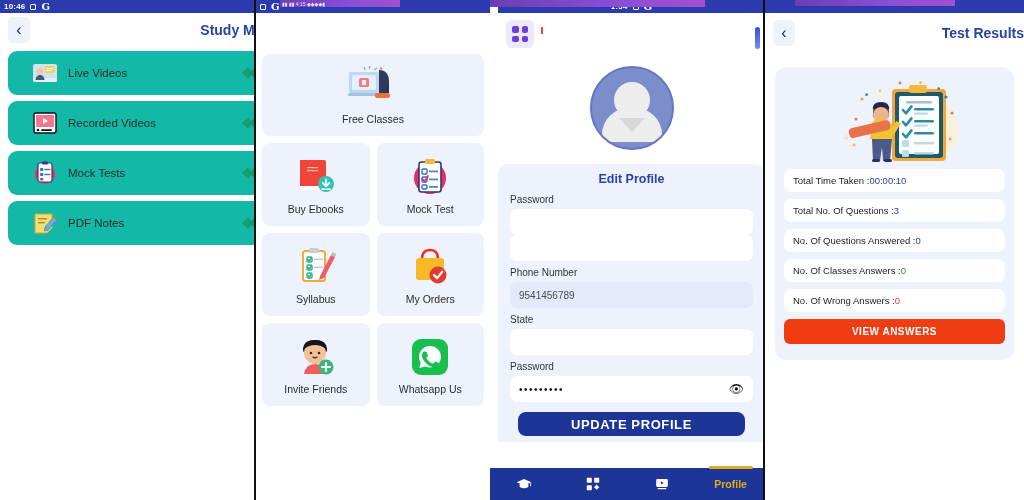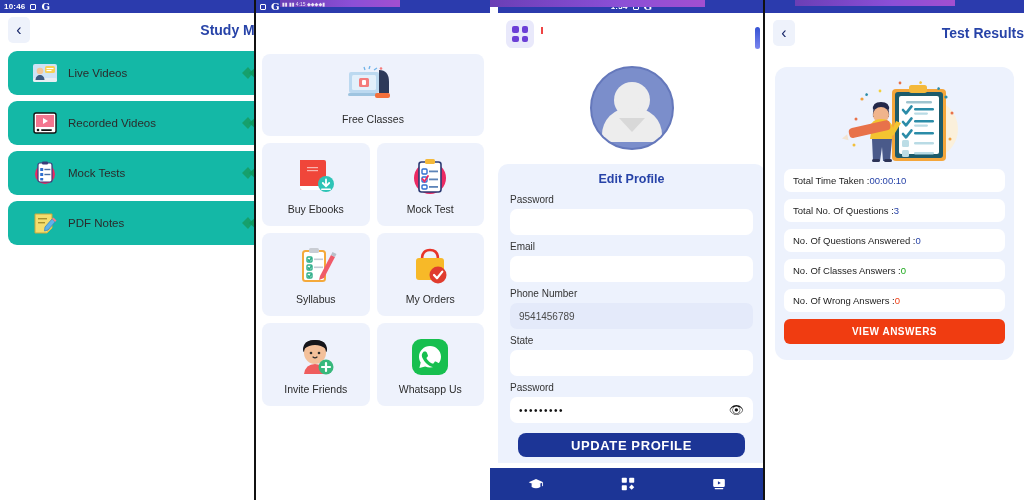--- a/index.html
+++ b/index.html
@@ -400,21 +400,20 @@
       <div class="notch"></div>
     </div>
   </div>
 
   <div class="form-card">
     <div class="form-title">Edit Profile</div>
 
     <div class="field-label">Password</div>
     <div class="field-box"></div>
 
-    <div class="field-label">Email</div>
     <div class="field-box"></div>
 
     <div class="field-label">Phone Number</div>
     <div class="field-box filled">9541456789</div>
 
     <div class="field-label">State</div>
     <div class="field-box"></div>
 
     <div class="field-label">Password</div>
     <div class="field-box pw">
@@ -441,20 +440,21 @@
         <path d="M13.7 9.8 L17 13.1 L13.7 16.4 L10.4 13.1 Z" fill="#fff"></path>
       </svg>
     </div>
     <div class="bn-item">
       <svg class="bn-ico" viewBox="0 0 22 18">
         <rect x="3" y="2" width="16" height="11" rx="1.5" fill="#fff"></rect>
         <path d="M9.5 5.2 L13.5 7.5 L9.5 9.8 Z" fill="#1c3596"></path>
         <rect x="5" y="14.5" width="12" height="1.6" rx=".8" fill="#fff"></rect>
       </svg>
     </div>
+    <div class="bn-item active">Profile</div>
   </div>
 </div>
 
 <div class="screen" id="p4">
 
   <div class="purple-sliver" style="left:30px; width:160px; height:6px;">
     <span>&nbsp;</span>
   </div>
 
   <div class="statusbar"></div>

